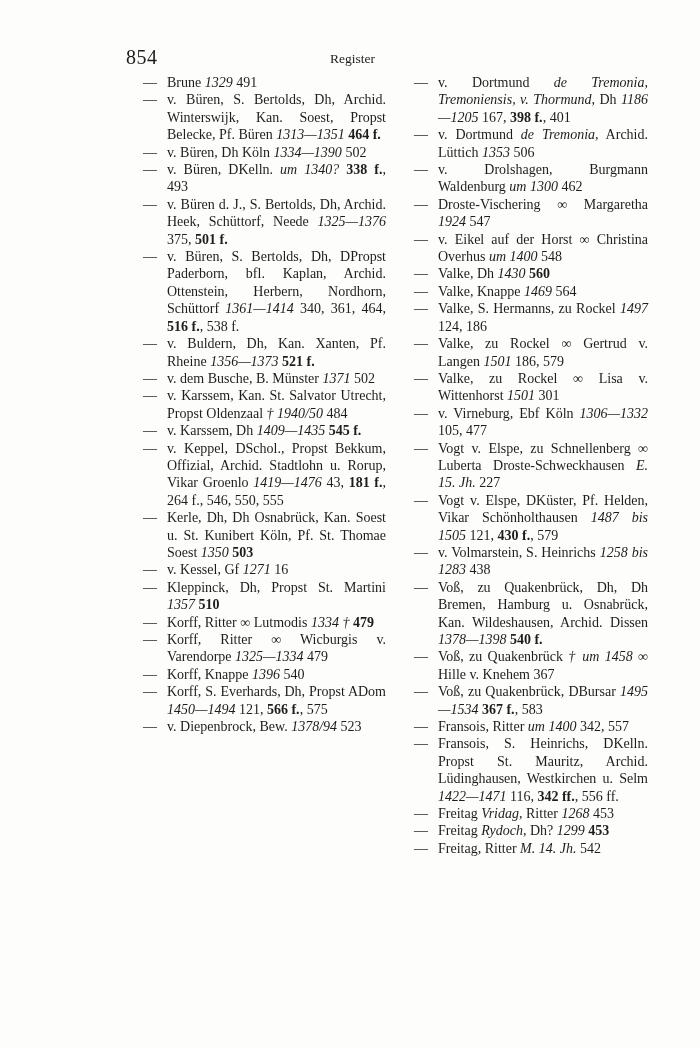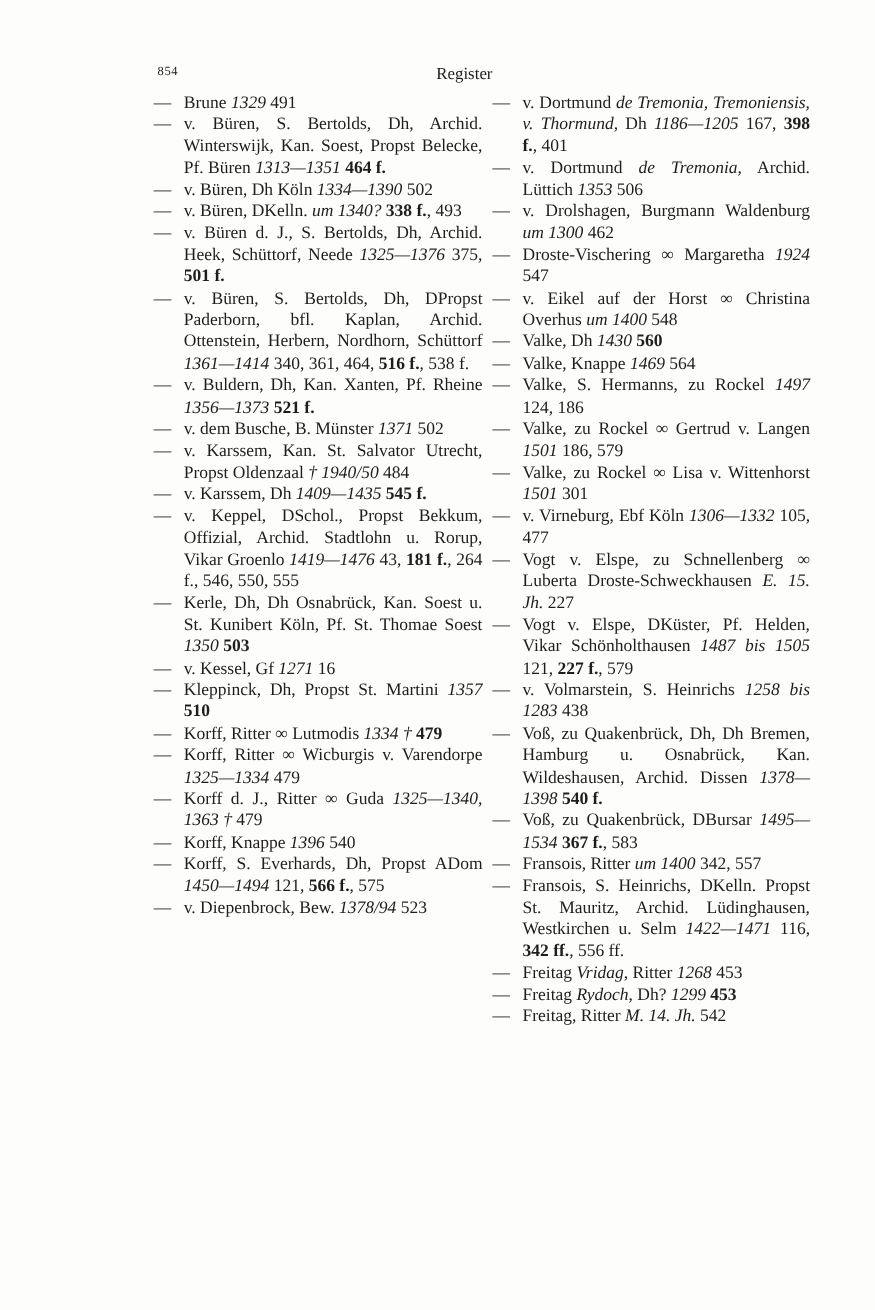--- a/index.html
+++ b/index.html
@@ -9,30 +9,30 @@
     background: #fdfdfb;
     color: #1e1d1b;
     font-family: "Liberation Serif", "DejaVu Serif", serif;
     position: relative;
     overflow: hidden;
   }
   .page-number {
     position: absolute;
     left: 126px;
     top: 49px;
-    font-size: 10px;
+    font-size: 20px;
     line-height: 17px;
     letter-spacing: 0.5px;
   }
   .running-head {
     position: absolute;
     left: 330px;
     top: 50px;
     width: 64px;
-    text-align: right;
+    text-align: left;
     font-size: 13.5px;
     line-height: 17px;
   }
   .columns {
     position: absolute;
     left: 123px;
     top: 74px;
     display: flex;
     gap: 8px;
   }
@@ -40,20 +40,21 @@
     font-size: 14px;
     line-height: 17.4px;
     text-align: justify;
     text-justify: inter-word;
   }
   .col-left  { width: 263px; }
   .col-right { width: 254px; }
   .entry {
     padding-left: 24px;
     text-indent: -24px;
+    margin-left: 20px;
   }
   .entry .dash {
     display: inline-block;
     width: 24px;
     text-indent: 0;
   }
   .entry i { font-style: italic; }
   .entry b { font-weight: bold; }
 </style>
 </head>
@@ -74,41 +75,41 @@
       <div class="entry"><span class="dash">—</span>v. Buldern, Dh, Kan. Xanten, Pf. Rheine <i>1356—1373</i> <b>521 f.</b></div>
       <div class="entry"><span class="dash">—</span>v. dem Busche, B. Münster <i>1371</i> 502</div>
       <div class="entry"><span class="dash">—</span>v. Karssem, Kan. St. Salvator Utrecht, Propst Oldenzaal <i>† 1940/50</i> 484</div>
       <div class="entry"><span class="dash">—</span>v. Karssem, Dh <i>1409—1435</i> <b>545 f.</b></div>
       <div class="entry"><span class="dash">—</span>v. Keppel, DSchol., Propst Bekkum, Offizial, Archid. Stadtlohn u. Rorup, Vikar Groenlo <i>1419—1476</i> 43, <b>181 f.</b>, 264 f., 546, 550, 555</div>
       <div class="entry"><span class="dash">—</span>Kerle, Dh, Dh Osnabrück, Kan. Soest u. St. Kunibert Köln, Pf. St. Thomae Soest <i>1350</i> <b>503</b></div>
       <div class="entry"><span class="dash">—</span>v. Kessel, Gf <i>1271</i> 16</div>
       <div class="entry"><span class="dash">—</span>Kleppinck, Dh, Propst St. Martini <i>1357</i> <b>510</b></div>
       <div class="entry"><span class="dash">—</span>Korff, Ritter ∞ Lutmodis <i>1334 †</i> <b>479</b></div>
       <div class="entry"><span class="dash">—</span>Korff, Ritter ∞ Wicburgis v. Varendorpe <i>1325—1334</i> 479</div>
-      <div class="entry"><span class="dash">—</span>Korff d. J., Ritter ∞ Guda <i>1325—1340, 1363 †</i> 479</div>
       <div class="entry"><span class="dash">—</span>Korff, Knappe <i>1396</i> 540</div>
       <div class="entry"><span class="dash">—</span>Korff, S. Everhards, Dh, Propst ADom <i>1450—1494</i> 121, <b>566 f.</b>, 575</div>
       <div class="entry"><span class="dash">—</span>v. Diepenbrock, Bew. <i>1378/94</i> 523</div>
     </div>
   <div class="col col-right" id="col-right">
       <div class="entry"><span class="dash">—</span>v. Dortmund <i>de Tremonia, Tremoniensis, v. Thormund,</i> Dh <i>1186—1205</i> 167, <b>398 f.</b>, 401</div>
       <div class="entry"><span class="dash">—</span>v. Dortmund <i>de Tremonia,</i> Archid. Lüttich <i>1353</i> 506</div>
       <div class="entry"><span class="dash">—</span>v. Drolshagen, Burgmann Waldenburg <i>um 1300</i> 462</div>
       <div class="entry"><span class="dash">—</span>Droste-Vischering ∞ Margaretha <i>1924</i> 547</div>
       <div class="entry"><span class="dash">—</span>v. Eikel auf der Horst ∞ Christina Overhus <i>um 1400</i> 548</div>
       <div class="entry"><span class="dash">—</span>Valke, Dh <i>1430</i> <b>560</b></div>
       <div class="entry"><span class="dash">—</span>Valke, Knappe <i>1469</i> 564</div>
       <div class="entry"><span class="dash">—</span>Valke, S. Hermanns, zu Rockel <i>1497</i> 124, 186</div>
       <div class="entry"><span class="dash">—</span>Valke, zu Rockel ∞ Gertrud v. Langen <i>1501</i> 186, 579</div>
       <div class="entry"><span class="dash">—</span>Valke, zu Rockel ∞ Lisa v. Wittenhorst <i>1501</i> 301</div>
       <div class="entry"><span class="dash">—</span>v. Virneburg, Ebf Köln <i>1306—1332</i> 105, 477</div>
       <div class="entry"><span class="dash">—</span>Vogt v. Elspe, zu Schnellenberg ∞ Luberta Droste-Schweckhausen <i>E. 15. Jh.</i> 227</div>
-      <div class="entry"><span class="dash">—</span>Vogt v. Elspe, DKüster, Pf. Helden, Vikar Schönholthausen <i>1487 bis 1505</i> 121, <b>227 f.</b>, 579</div>
+      <div class="entry"><span class="dash">—</span>Vogt v. Elspe, DKüster, Pf. Helden, Vikar Schönholthausen <i>1487 bis 1505</i> 121, <b>430 f.</b>, 579</div>
       <div class="entry"><span class="dash">—</span>v. Volmarstein, S. Heinrichs <i>1258 bis 1283</i> 438</div>
       <div class="entry"><span class="dash">—</span>Voß, zu Quakenbrück, Dh, Dh Bremen, Hamburg u. Osnabrück, Kan. Wildeshausen, Archid. Dissen <i>1378—1398</i> <b>540 f.</b></div>
+      <div class="entry"><span class="dash">—</span>Voß, zu Quakenbrück <i>† um 1458</i> ∞ Hille v. Knehem 367</div>
       <div class="entry"><span class="dash">—</span>Voß, zu Quakenbrück, DBursar <i>1495—1534</i> <b>367 f.</b>, 583</div>
       <div class="entry"><span class="dash">—</span>Fransois, Ritter <i>um 1400</i> 342, 557</div>
       <div class="entry"><span class="dash">—</span>Fransois, S. Heinrichs, DKelln. Propst St. Mauritz, Archid. Lüdinghausen, Westkirchen u. Selm <i>1422—1471</i> 116, <b>342 ff.</b>, 556 ff.</div>
       <div class="entry"><span class="dash">—</span>Freitag <i>Vridag</i>, Ritter <i>1268</i> 453</div>
       <div class="entry"><span class="dash">—</span>Freitag <i>Rydoch</i>, Dh? <i>1299</i> <b>453</b></div>
       <div class="entry"><span class="dash">—</span>Freitag, Ritter <i>M. 14. Jh.</i> 542</div>
     </div>
 </div>
 
 </body></html>

